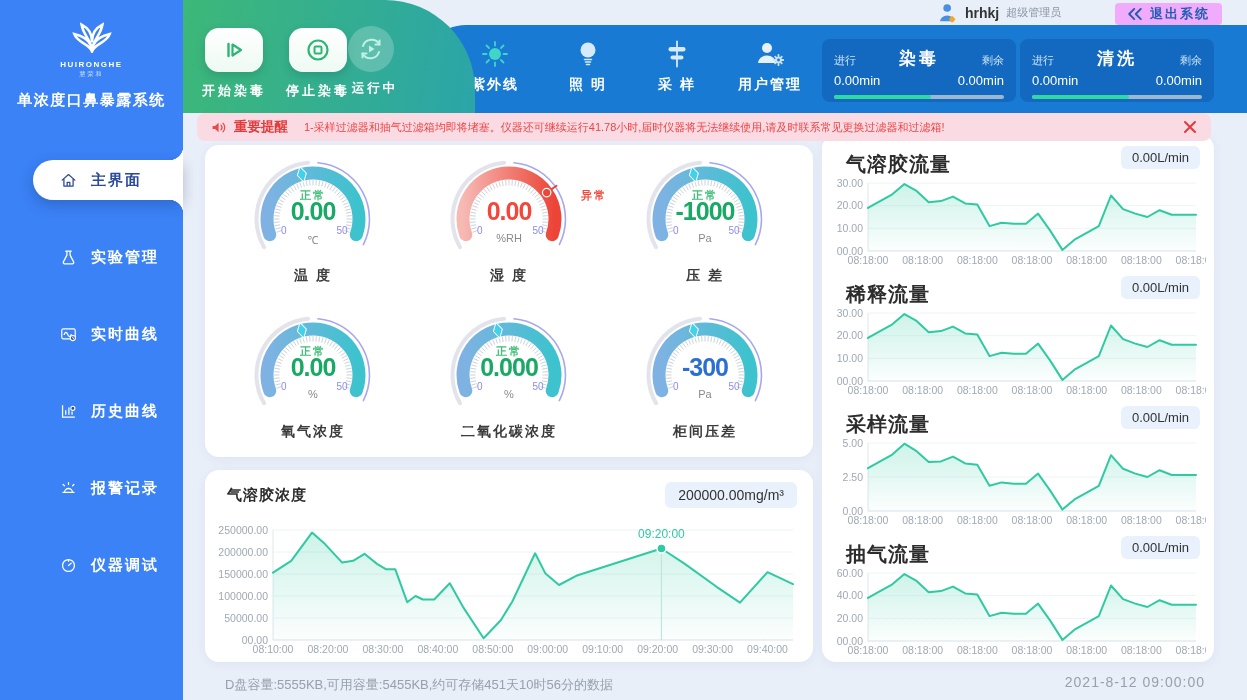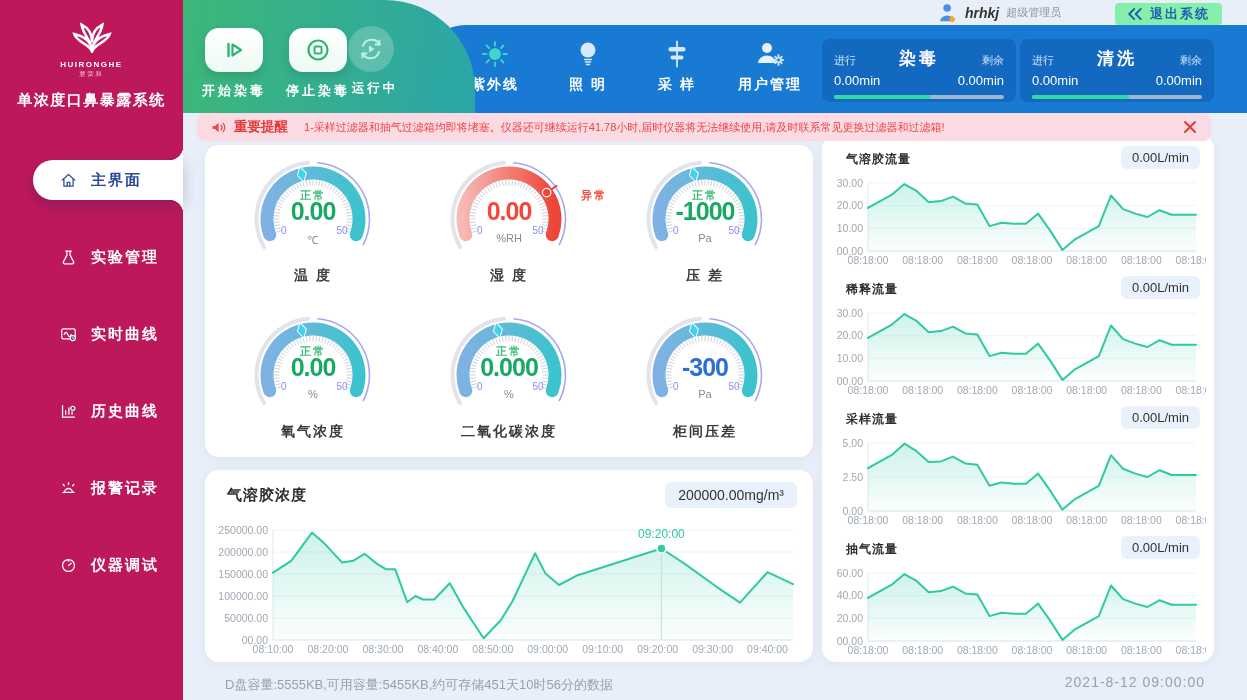--- a/index.html
+++ b/index.html
@@ -1,20 +1,20 @@
 <!DOCTYPE html>
 <html><head>
 <meta charset="utf-8">
 <style>
   html,body{margin:0;padding:0;width:1247px;height:700px;overflow:hidden;
     font-family:"Liberation Sans",sans-serif;background:#e9eff9;position:relative;}
   *{box-sizing:border-box;}
 
   
-  .sidebar{position:absolute;left:0;top:0;width:183px;height:700px;background:#be185d;z-index:5;}
+  .sidebar{position:absolute;left:0;top:0;width:183px;height:700px;background:#3b82f6;z-index:5;}
   .logo{margin-top:12px;text-align:center;color:#fff;}
   .logo svg{display:block;margin:0 auto;}
   .logo-en{font-size:8px;font-weight:bold;letter-spacing:1.5px;margin-top:2px;}
   .logo-cn{font-size:6px;letter-spacing:2px;opacity:.8;margin-top:1px;}
   .app-title{margin-top:12px;text-align:center;color:#fff;font-size:15px;font-weight:bold;letter-spacing:1.5px;}
   .nav{position:absolute;top:160px;left:0;right:0;margin-left:13px;}
   .nav-item{position:relative;height:40px;margin-bottom:37px;display:flex;align-items:center;
     padding-left:46px;gap:13px;color:#fff;cursor:pointer;font-size:15px;font-weight:bold;letter-spacing:2px;}
   .nav-item svg{flex:0 0 auto;}
   .nav-item.active{background:#fff;color:#2a4a99;border-radius:20px 0 0 20px;margin-left:20px;padding-left:26px;
@@ -39,23 +39,23 @@
   .timer{position:absolute;top:14px;width:194px;height:63px;background:rgba(10,80,160,.38);
     border-radius:8px;padding:8px 12px;color:#fff;}
   .t-top{display:flex;justify-content:space-between;align-items:baseline;}
   .t-top .t-small{font-size:11px;color:#cbe2f9;text-align:center;}
   .t-top .t-title{font-size:17px;font-weight:bold;letter-spacing:3px;}
   .t-mid{display:flex;justify-content:space-between;font-size:13px;margin-top:3px;}
   .t-bar{margin-top:7px;height:4px;border-radius:2px;background:#9db7cf;overflow:hidden;}
   .t-fill{height:100%;border-radius:2px;background:#2fd9a2;}
 
   .userbar{position:absolute;top:0;left:938px;height:25px;display:flex;align-items:center;gap:7px;z-index:6;}
-  .u-name{font-size:14px;font-weight:bold;color:#333;font-style:italic;}
+  .u-name{font-size:14px;font-weight:bold;color:#333;}
   .u-role{font-size:11px;color:#8a94a3;}
-  .logout{position:absolute;top:3px;right:25px;height:22px;padding:0 12px;background:#86efac;border-radius:4px;
+  .logout{position:absolute;top:3px;right:25px;height:22px;padding:0 12px;background:#f0abfc;border-radius:4px;
     display:flex;align-items:center;gap:7px;color:#1f5db2;font-size:13px;font-weight:bold;letter-spacing:2px;cursor:pointer;z-index:6;}
 
   
   .alert{position:absolute;left:197px;top:113px;width:1014px;height:28px;background:#fbdbe3;border-radius:8px;
     display:flex;align-items:center;padding:0 14px;z-index:2;text-align:center;}
   .alert-label{font-size:13.5px;font-weight:bold;color:#e23b3b;margin-left:7px;}
   .alert-msg{font-size:11px;color:#f04343;margin-left:16px;white-space:nowrap;}
   .alert-close{margin-left:auto;cursor:pointer;display:flex;}
 
   
@@ -72,21 +72,21 @@
   .g-unit{position:absolute;top:79px;width:100%;text-align:center;font-size:11px;color:#8a8a8a;}
   .g-label{font-size:14px;font-weight:bold;color:#3c3c3c;letter-spacing:2px;margin-top:-6px;}
 
   .p-head{display:flex;align-items:center;padding:12px 16px 0 22px;}
   .p-title{font-size:15px;font-weight:bold;color:#2c2c2c;letter-spacing:1px;}
   .p-badge{margin-left:auto;background:#e9f1fc;border-radius:6px;padding:5px 13px;font-size:14px;color:#333;}
   #aeroChart{position:absolute;left:10px;top:46px;width:588px;height:140px;}
 
   .r-block{position:absolute;left:0;width:100%;height:130px;}
   .rb0{top:6px;}.rb1{top:136px;}.rb2{top:266px;}.rb3{top:396px;}
-  .r-title{position:absolute;left:24px;top:10px;font-size:12px;font-weight:bold;color:#2c2c2c;letter-spacing:1px;}
+  .r-title{position:absolute;left:24px;top:10px;font-size:20px;font-weight:bold;color:#2c2c2c;letter-spacing:1px;}
   .r-badge{position:absolute;right:14px;top:5px;background:#e9f1fc;border-radius:6px;padding:4px 11px;font-size:13px;color:#333;}
   .r-chart{position:absolute;left:8px;top:36px;width:376px;height:90px;}
 
   .footer-left{position:absolute;left:225px;top:676px;font-size:13px;color:#98a0ac;}
   .footer-right{position:absolute;right:42px;top:674px;font-size:14px;color:#98a0ac;letter-spacing:1px;}
 </style>
 </head>
 <body>
 
 <aside class="sidebar">

